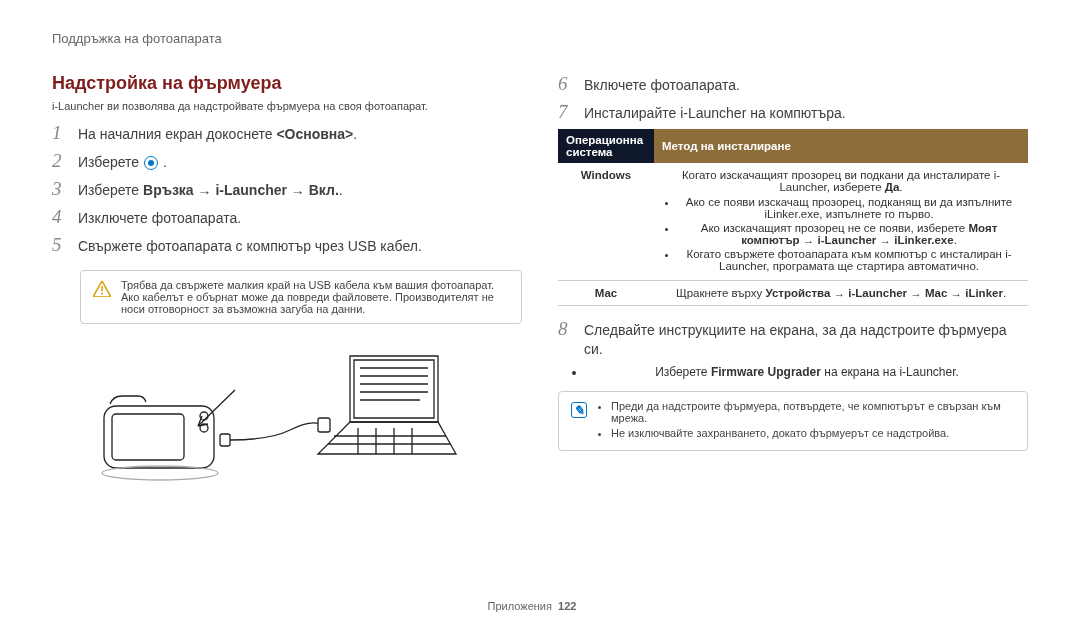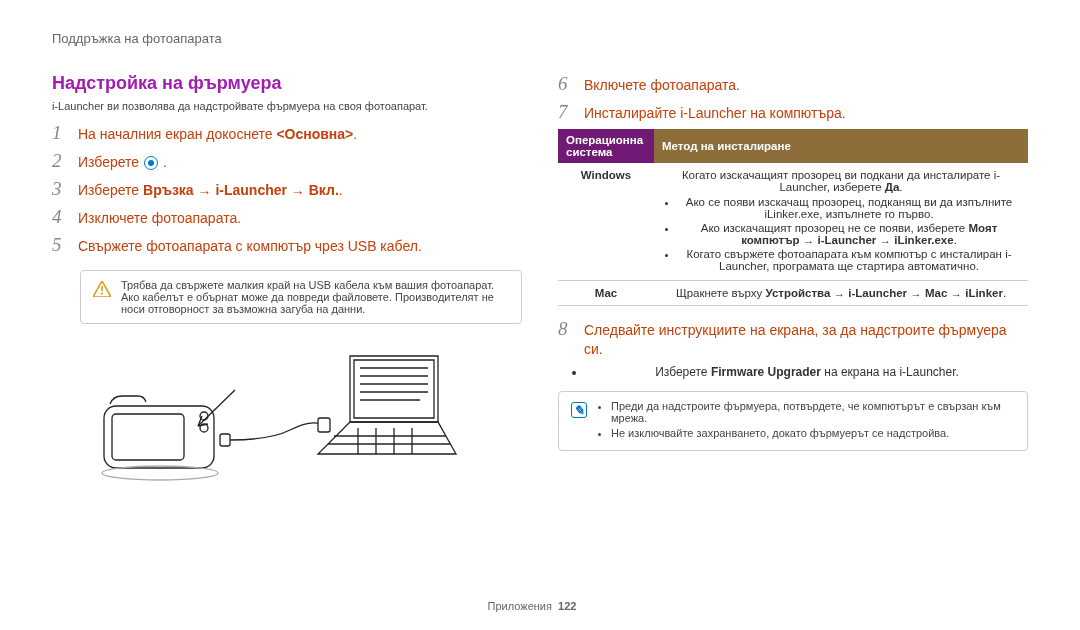--- a/index.html
+++ b/index.html
@@ -18,29 +18,29 @@
     color: #666;
   }
   .content {
     display: flex;
     padding: 20px 52px 0 52px;
     gap: 36px;
   }
   .col-left { width: 480px; }
   .col-right { width: 480px; }
   .section-title {
-    color: #a21caf;
+    color: #7f1d1d;
     font-size: 18px;
     font-weight: bold;
     margin-bottom: 6px;
   }
   .intro { font-size: 11px; color: #444; margin-bottom: 10px; }
   .step { display: flex; gap: 12px; margin-bottom: 6px; align-items: baseline; }
   .step-num { color: #888; font-style: italic; font-size: 19px; width: 14px; font-family: Georgia, serif; }
-  .step-text { font-size: 14px; color: #c2410c; line-height: 1.35; }
+  .step-text { font-size: 14px; color: #404040; line-height: 1.35; }
   .bold { font-weight: bold; }
   .step-text-inlineicon {
     display: inline-block;
     vertical-align: middle;
     width: 14px; height: 14px;
     border: 1.5px solid #0077c8;
     border-radius: 50%;
     position: relative;
     margin: 0 1px;
   }
@@ -92,21 +92,21 @@
     margin-top: 6px;
   }
   .table th {
     background: #8a6d3b;
     background: #8d6e3b;
     color: #fff;
     font-weight: bold;
     text-align: left;
     padding: 5px 8px;
   }
-  .table th:first-child { background:#701a75; width: 96px; }
+  .table th:first-child { background:#0f172a; width: 96px; }
   .table td {
     border-bottom: 1px solid #ccc;
     padding: 6px 8px;
     vertical-align: top;
     font-size: 11.5px;
     color: #333;
     text-align: center;
   }
   .table .os-col { font-weight: bold; width: 96px; }
   .table ul { list-style: disc; padding-left: 16px; margin-top: 3px; }

